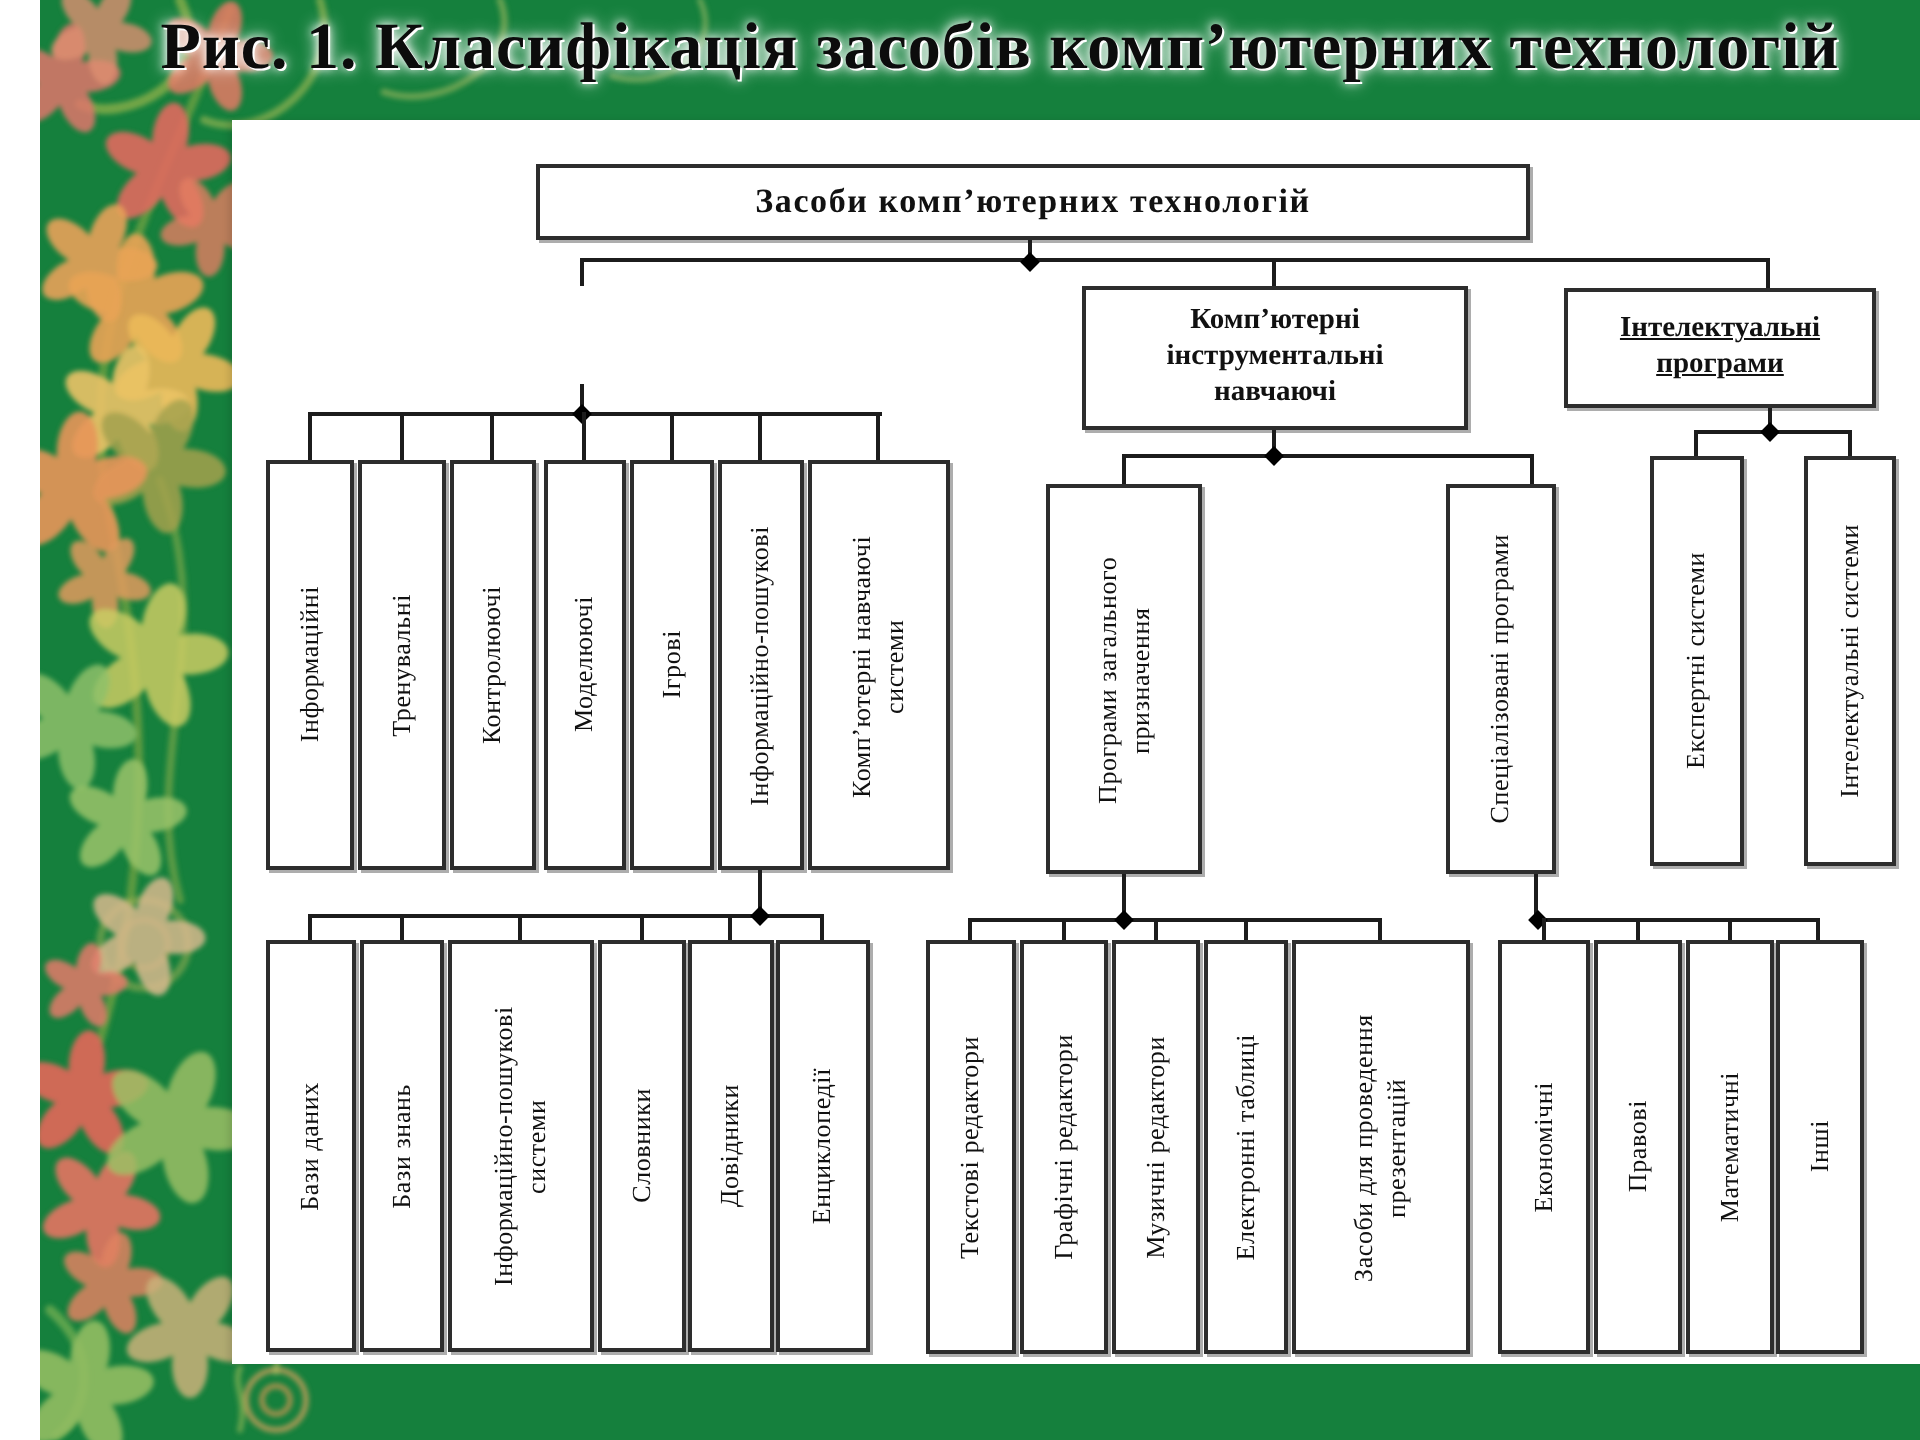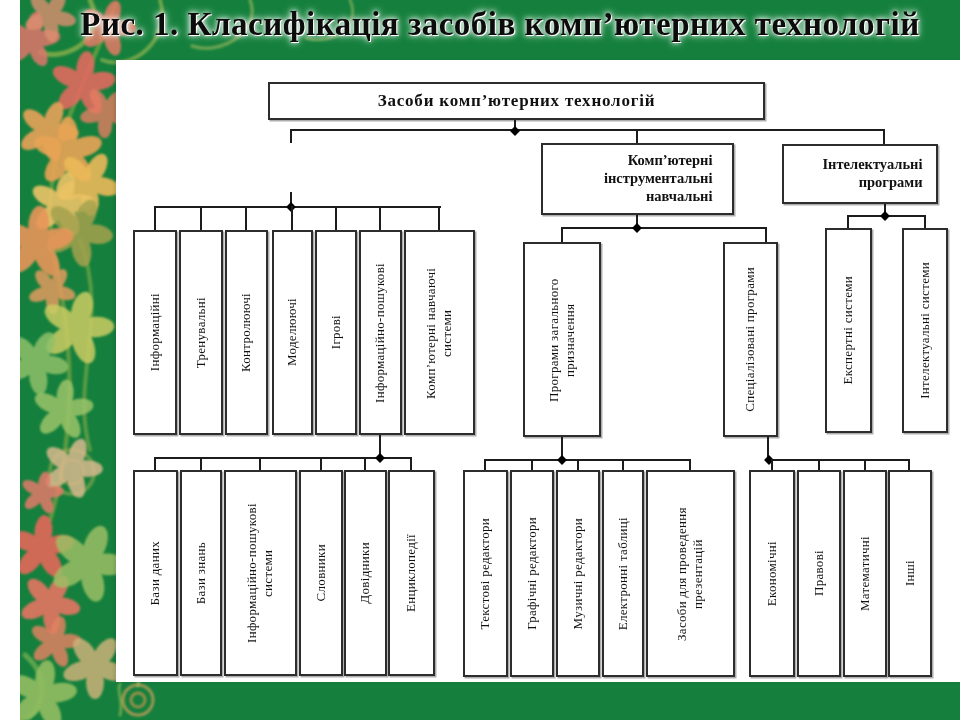--- a/index.html
+++ b/index.html
@@ -8,21 +8,21 @@
   #decor{position:absolute;left:0;top:0;z-index:0;}
   #panel{position:absolute;left:96px;top:60px;width:864px;height:622px;background:#fff;z-index:1;
          box-shadow:-2px 0 3px rgba(0,0,0,0.10);}
   #title{position:absolute;left:0;top:6px;width:960px;z-index:3;text-align:center;
          font-size:33px;font-weight:bold;letter-spacing:0.5px;color:#0c0c0c;
          text-shadow:0 0 5px #fff,0 0 9px #fff,1px 1px 0 #fff;white-space:nowrap;}
   .hbox,.vbox{position:absolute;z-index:2;background:#fff;border:2px solid #2d2d2d;
          box-shadow:1.5px 1.5px 0 #adadad;box-sizing:border-box;display:flex;
          align-items:center;justify-content:center;text-align:center;}
   .hbox{font-weight:bold;line-height:1.22;}
-  .hbox span{display:block;text-align:right;}
+  .hbox span{display:block;}
   .root{font-size:17px;letter-spacing:0.8px;}
   .branch{font-size:14.5px;}
   .vbox{font-size:13px;font-weight:normal;}
   .vbox span{writing-mode:vertical-rl;transform:rotate(180deg);text-align:center;
          line-height:1.25;letter-spacing:0.3px;}
   .hl,.vl{position:absolute;background:#1c1c1c;z-index:2;}
   .hl{height:2px;} .vl{width:2px;}
   .dm{position:absolute;width:7px;height:7px;background:#000;z-index:2;
       transform:translate(-50%,-50%) rotate(45deg);}
 </style>
@@ -93,24 +93,24 @@
 
   <div id="panel"></div>
 
   <div id="title">Рис. 1. Класифікація засобів комп’ютерних технологій</div>
 
   <div class="hbox root" style="left:248px;top:82px;width:497px;height:38px;">
     <span>Засоби комп’ютерних технологій</span>
   </div>
 
   <div class="hbox branch" style="left:521px;top:143px;width:193px;height:72px;">
-    <span style="width:150px;">Комп’ютерні інструментальні навчальні</span>
+    <span style="width:150px;">Комп’ютерні інструментальні навчаючі</span>
   </div>
   <div class="hbox branch" style="left:762px;top:144px;width:156px;height:60px;">
-    <span style="width:125px;">Інтелектуальні програми</span>
+    <span style="width:125px;text-decoration:underline;">Інтелектуальні програми</span>
   </div>
 
   <div class="vbox" style="left:113px;top:230px;width:44px;height:205px;">
       <span>Інформаційні</span>
     </div>
   <div class="vbox" style="left:159px;top:230px;width:44px;height:205px;">
       <span>Тренувальні</span>
     </div>
   <div class="vbox" style="left:205px;top:230px;width:43px;height:205px;">
       <span>Контролюючі</span>

